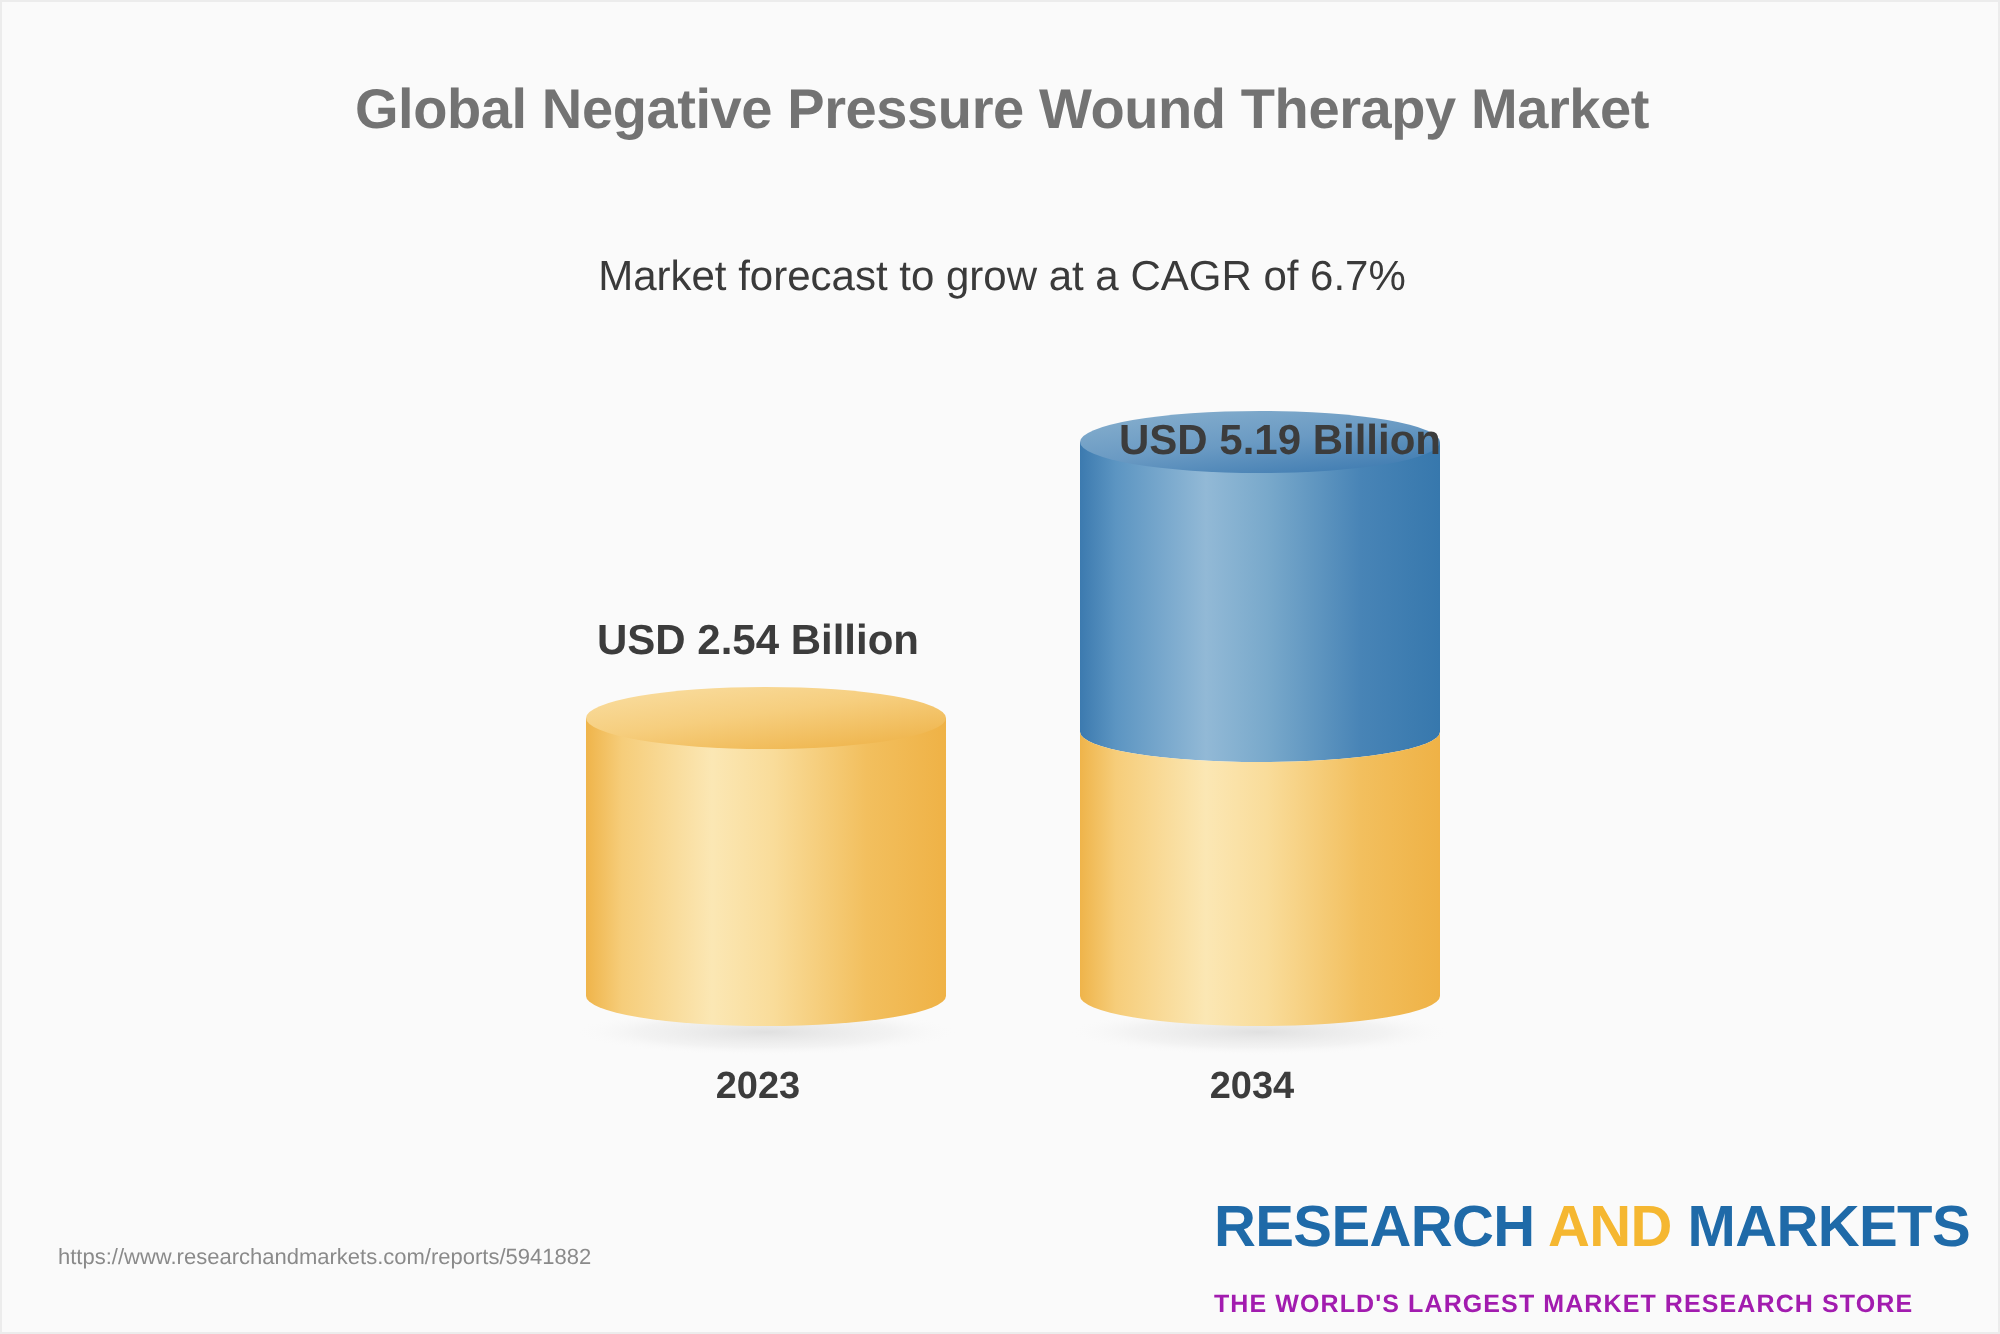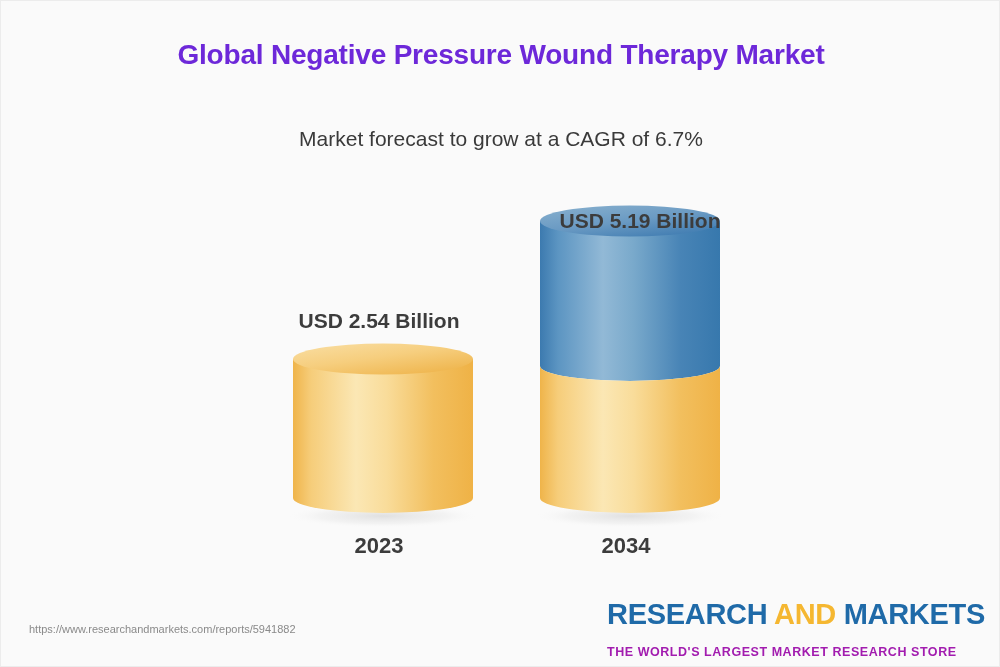--- a/index.html
+++ b/index.html
@@ -23,21 +23,21 @@
 
   
   .title {
     position: absolute;
     left: 0;
     top: 38px;
     width: 1000px;
     text-align: center;
     font-size: 28px;
     font-weight: bold;
-    color: #6d28d9;
+    color: #737373;
     letter-spacing: -0.2px;
     white-space: nowrap;
   }
   .subtitle {
     position: absolute;
     left: 0;
     top: 88px;
     width: 1000px;
     text-align: center;
     font-size: 21px;
@@ -56,21 +56,21 @@
     color: #3c3c3c;
     white-space: nowrap;
   }
   .value-2023 { left: 258px; top: 308px; width: 240px; }
   .value-2034 { left: 519px; top: 165px; width: 240px; margin-top: 43px; }
 
   
   .year-label {
     position: absolute;
     text-align: center;
-    font-size: 22px;
+    font-size: 19px;
     font-weight: bold;
     color: #3c3c3c;
     white-space: nowrap;
   }
   .year-2023 { left: 258px; top: 532px; width: 240px; }
   .year-2034 { left: 505px; top: 532px; width: 240px; }
 
   
   .cyl-svg {
     position: absolute;

